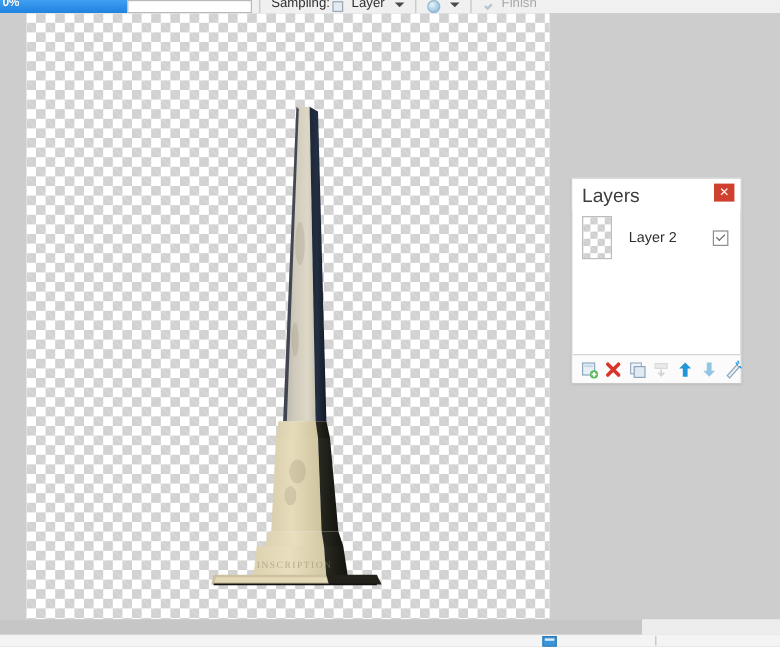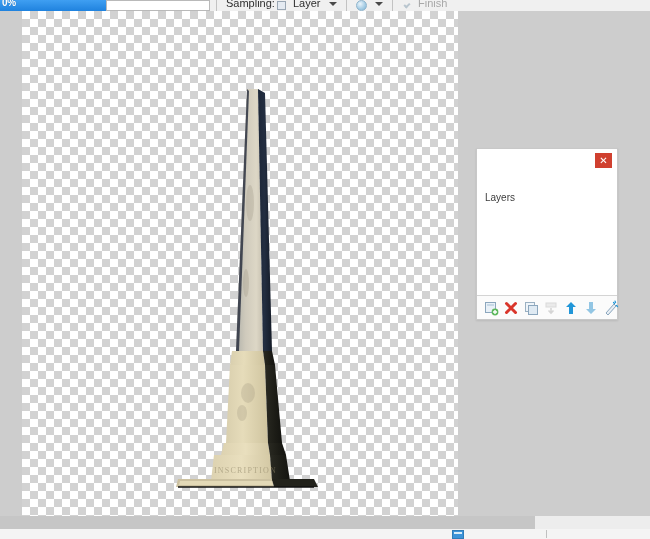--- a/index.html
+++ b/index.html
@@ -82,21 +82,21 @@
   
   #layers-panel{
     position:absolute;left:476px;top:148px;width:142px;height:172px;
     background:#ffffff;border:1px solid #c8c8c8;box-sizing:border-box;
     box-shadow:0 1px 2px rgba(0,0,0,.10);
   }
   #panel-header{
     position:relative;height:26px;width:100%;background:#ffffff;
   }
   #panel-title{
-    position:absolute;left:8px;top:6px;font-size:10px;color:#3c3c3c;margin-top:37px;
+    position:absolute;left:8px;top:6px;font-size:16px;color:#3c3c3c;
   }
   #panel-close{
     position:absolute;right:5px;top:4px;width:17px;height:15px;
     background:#d0402f;border:none;padding:0;cursor:pointer;
     color:#ffffff;font-size:10px;line-height:15px;text-align:center;
   }
   #layer-list{position:absolute;left:0;top:26px;width:100%;}
   .layer-row{
     position:relative;height:46px;display:flex;align-items:center;
     box-sizing:border-box;cursor:pointer;
@@ -269,20 +269,25 @@
 
 <div id="layers-panel">
 
   <div id="panel-header">
     <span id="panel-title">Layers</span>
     <button id="panel-close">✕</button>
   </div>
 
   <div id="layer-list">
 
+    <div class="layer-row">
+      <div class="layer-thumb"></div>
+      <span class="layer-label">Layer 2</span>
+      <div class="layer-check"></div>
+    </div>
 
 
   </div>
 
   <div id="panel-toolbar">
 
     <button class="pt-btn">
       <svg viewBox="0 0 16 16">
           <rect x="2.5" y="2.5" width="10" height="10" fill="#e8f0f7" stroke="#8ba6bd"></rect>
           <rect x="4" y="4" width="7" height="2" fill="#c7d8e6"></rect>

